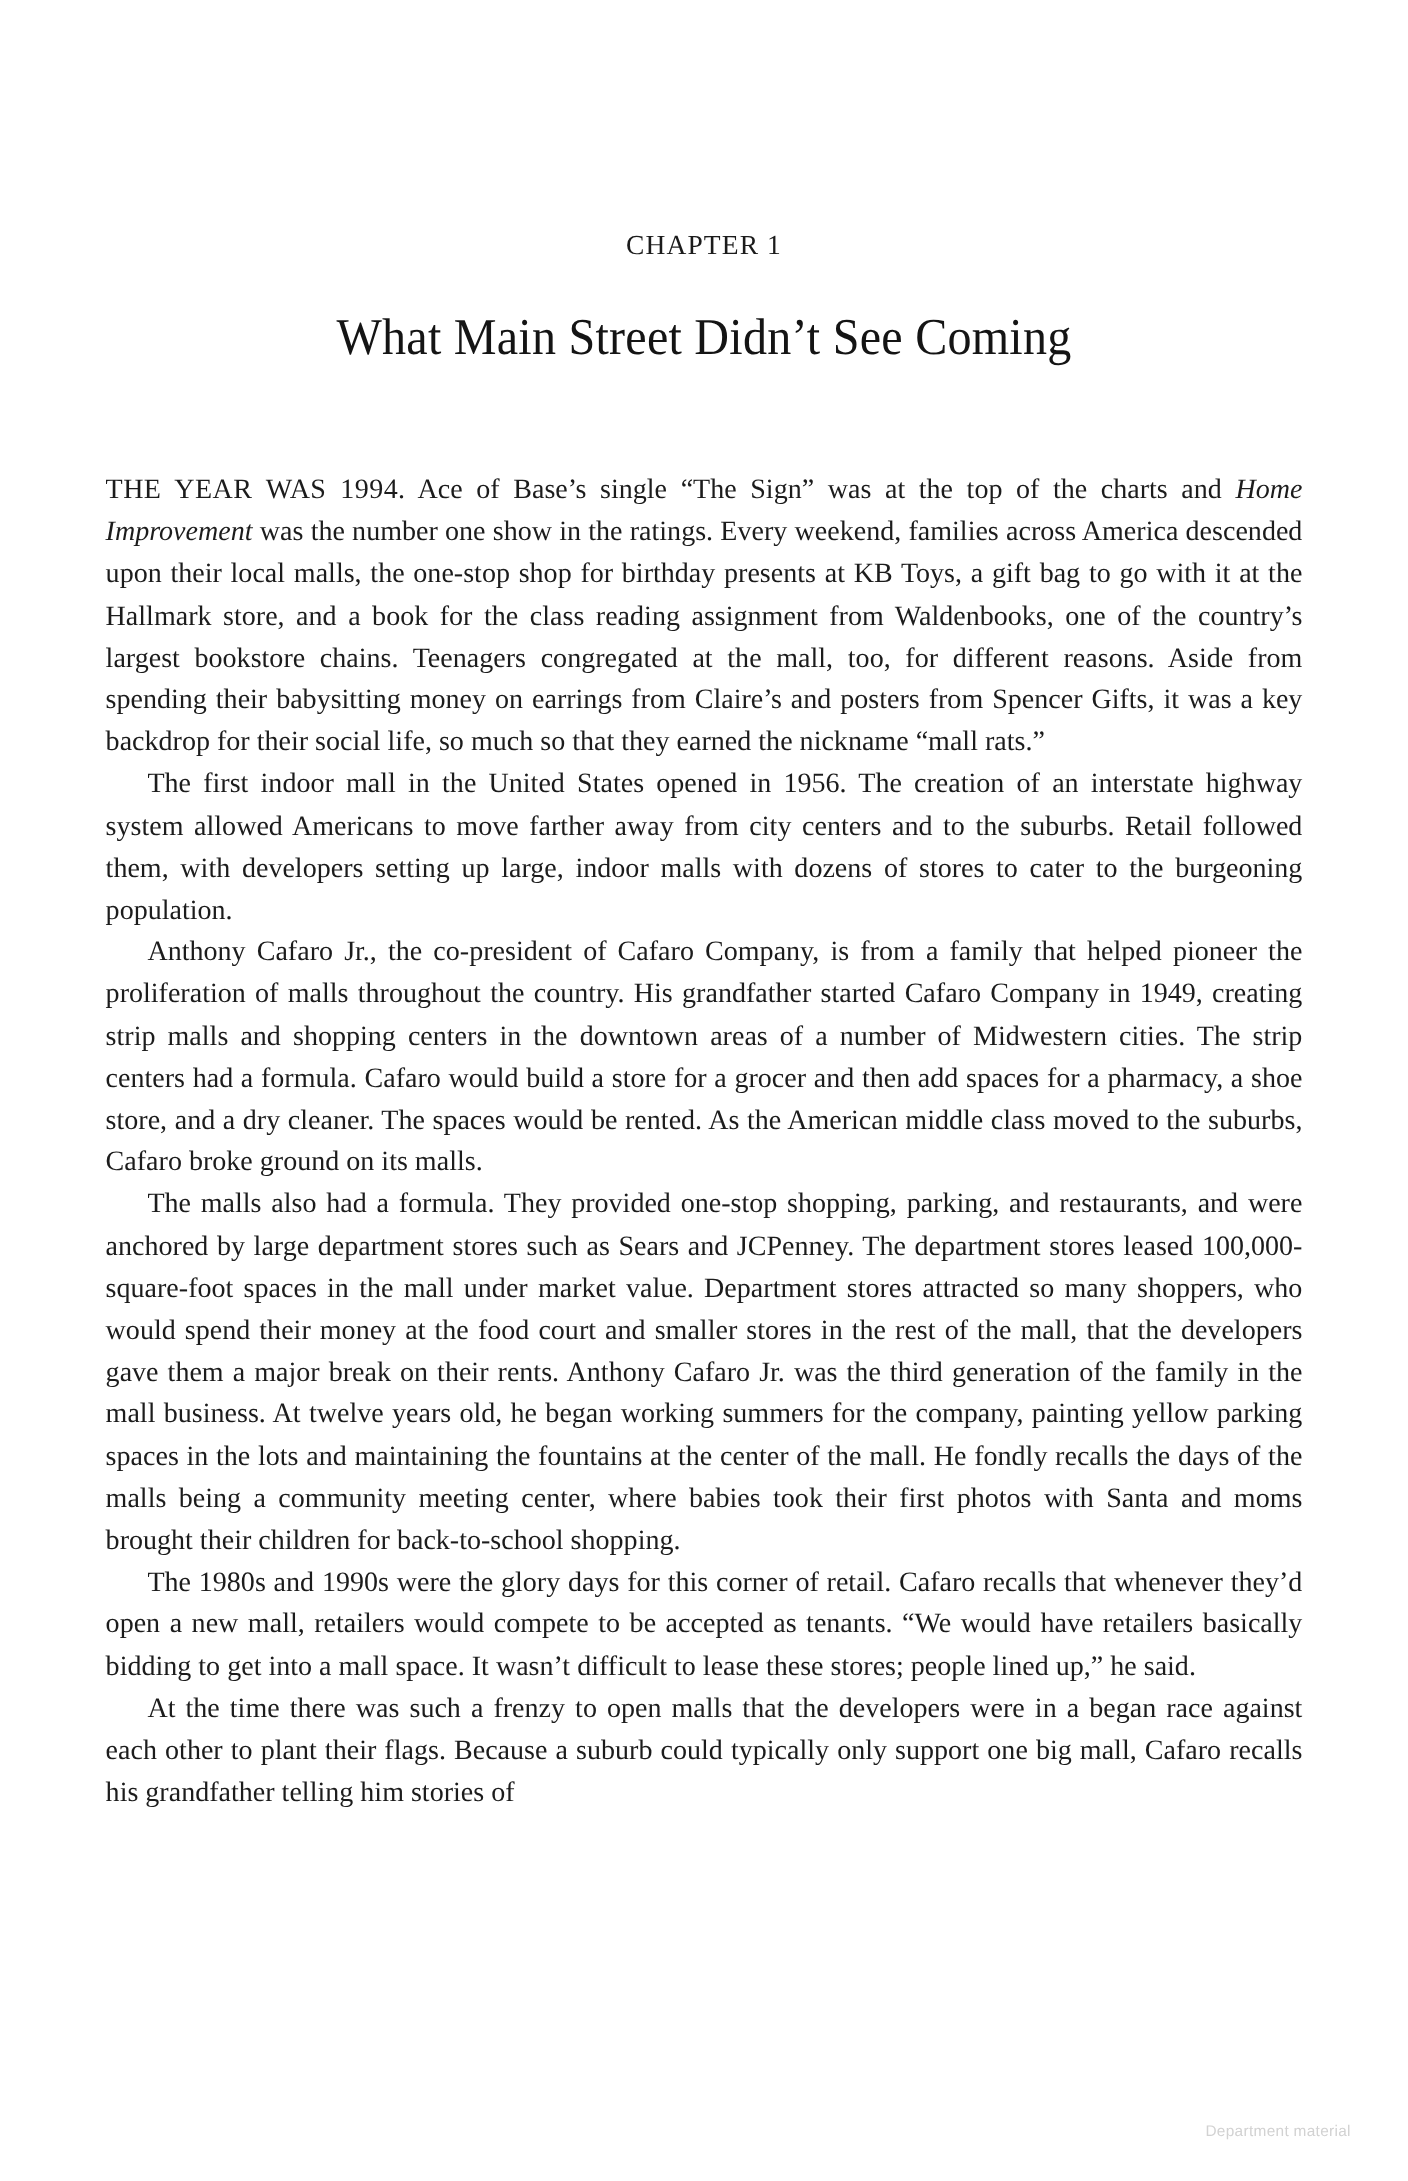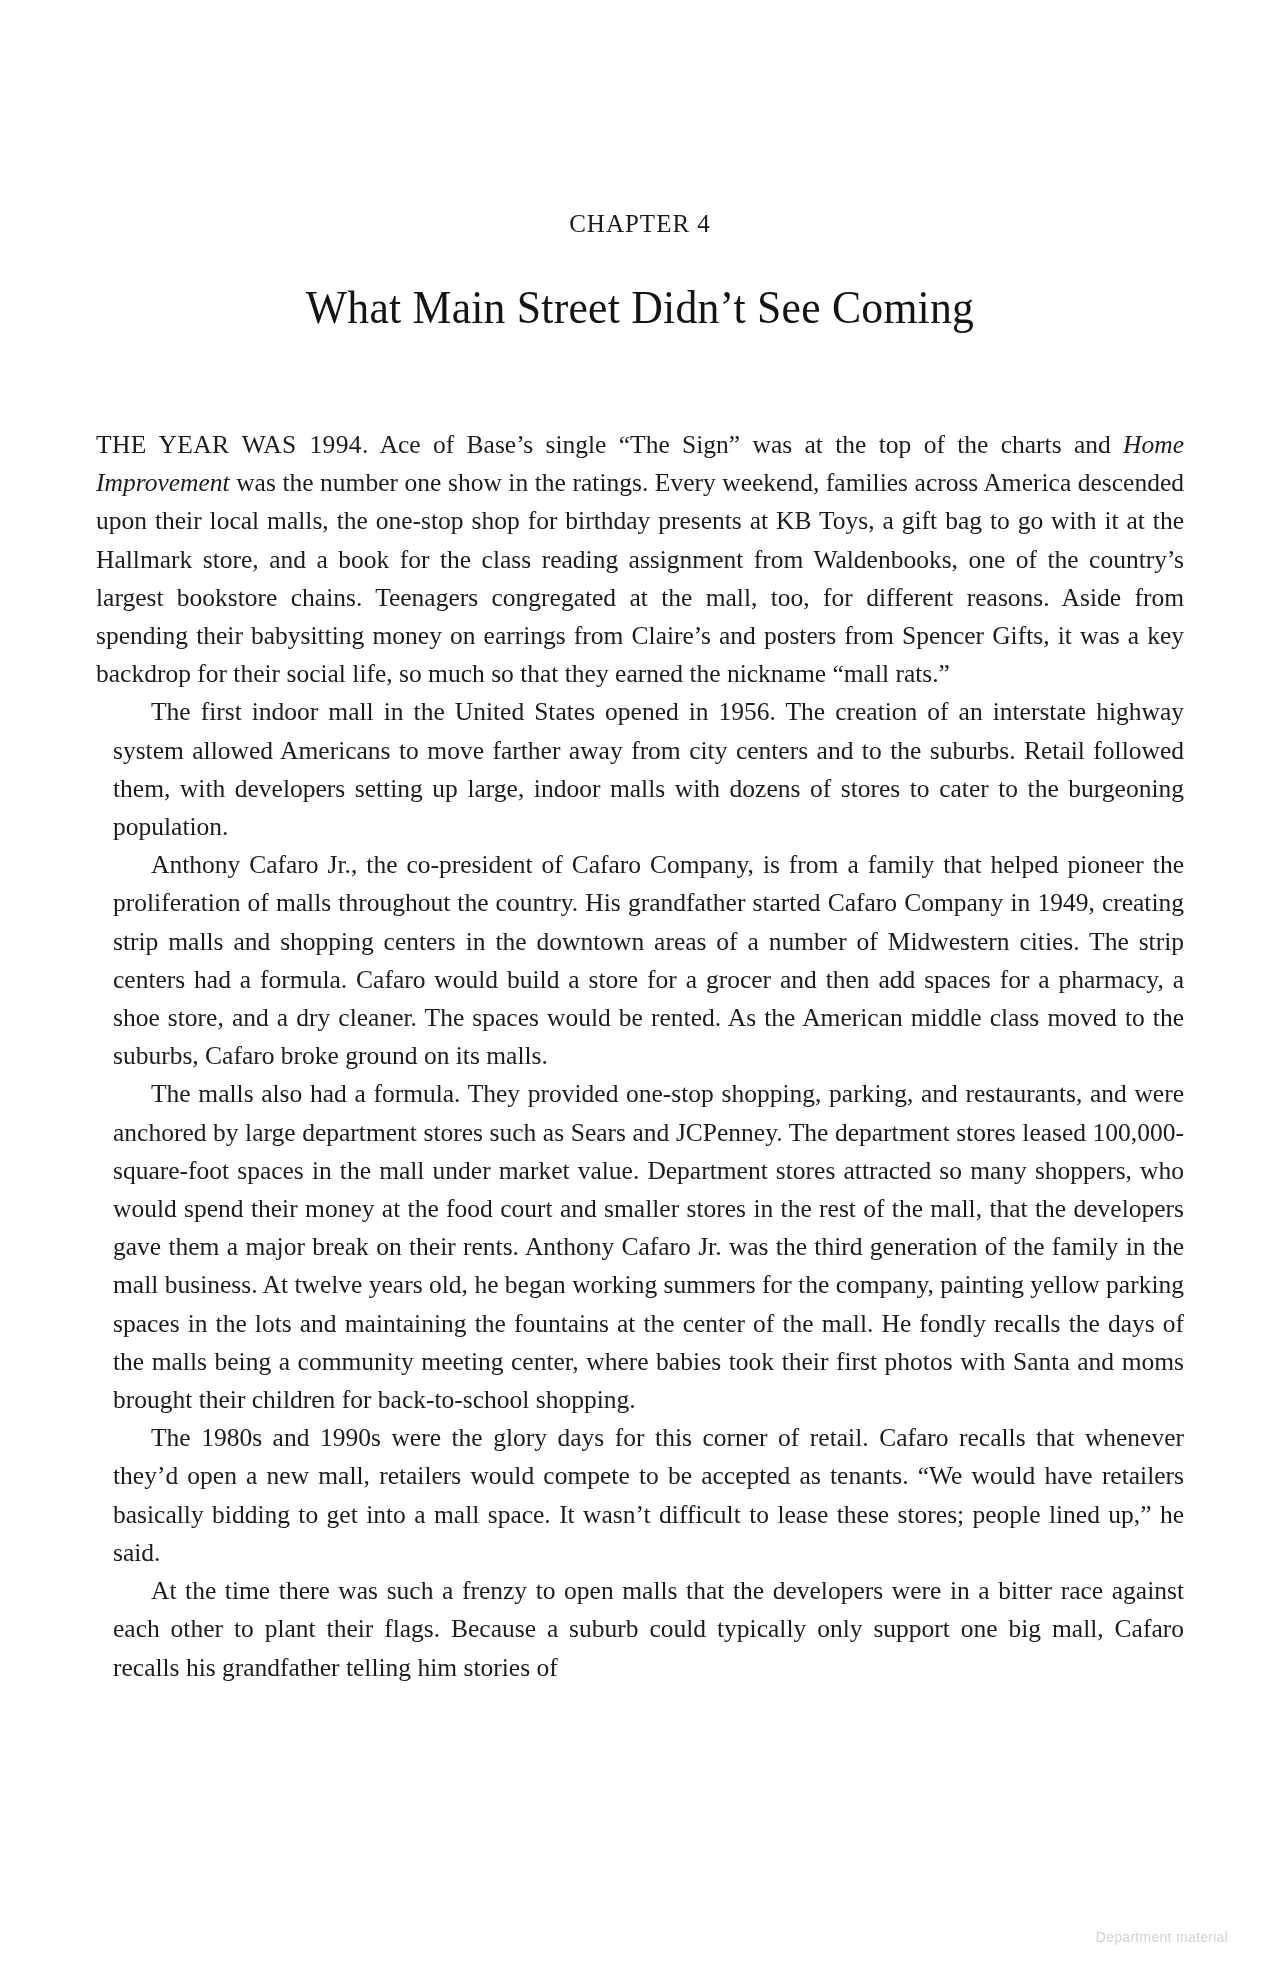--- a/index.html
+++ b/index.html
@@ -67,21 +67,20 @@
     hyphens: none;
   }
 
   .body-text p {
     margin: 0;
     text-indent: 0;
   }
 
   .body-text p + p {
     text-indent: 38px;
-    margin-left: 17px;
   }
 
   .smallcaps {
     font-variant: small-caps;
     font-size: 25.5px;
     letter-spacing: 0.015em;
     margin-top: 28px;
   }
 
   em {
@@ -98,35 +97,35 @@
     letter-spacing: 0.02em;
     user-select: none;
   }
 </style>
 </head>
 <body>
 
 <div class="page">
   <div class="content">
 
-    <div class="chapter-label">CHAPTER 4</div>
+    <div class="chapter-label">CHAPTER 1</div>
 
     <h1 class="chapter-title">What Main Street Didn’t See Coming</h1>
 
     <div class="body-text">
 
       <p><span class="smallcaps">THE YEAR WAS 1994.</span><span> Ace of Base’s single “The Sign” was at the top of the charts and </span><em>Home Improvement</em><span> was the number one show in the ratings. Every weekend, families across America descended upon their local malls, the one-stop shop for birthday presents at KB Toys, a gift bag to go with it at the Hallmark store, and a book for the class reading assignment from Waldenbooks, one of the country’s largest bookstore chains. Teenagers congregated at the mall, too, for different reasons. Aside from spending their babysitting money on earrings from Claire’s and posters from Spencer Gifts, it was a key backdrop for their social life, so much so that they earned the nickname “mall rats.”</span></p>
 
       <p>The first indoor mall in the United States opened in 1956. The creation of an interstate highway system allowed Americans to move farther away from city centers and to the suburbs. Retail followed them, with developers setting up large, indoor malls with dozens of stores to cater to the burgeoning population.</p>
 
       <p>Anthony Cafaro Jr., the co-president of Cafaro Company, is from a family that helped pioneer the proliferation of malls throughout the country. His grandfather started Cafaro Company in 1949, creating strip malls and shopping centers in the downtown areas of a number of Midwestern cities. The strip centers had a formula. Cafaro would build a store for a grocer and then add spaces for a pharmacy, a shoe store, and a dry cleaner. The spaces would be rented. As the American middle class moved to the suburbs, Cafaro broke ground on its malls.</p>
 
       <p>The malls also had a formula. They provided one-stop shopping, parking, and restaurants, and were anchored by large department stores such as Sears and JCPenney. The department stores leased 100,000-square-foot spaces in the mall under market value. Department stores attracted so many shoppers, who would spend their money at the food court and smaller stores in the rest of the mall, that the developers gave them a major break on their rents. Anthony Cafaro Jr. was the third generation of the family in the mall business. At twelve years old, he began working summers for the company, painting yellow parking spaces in the lots and maintaining the fountains at the center of the mall. He fondly recalls the days of the malls being a community meeting center, where babies took their first photos with Santa and moms brought their children for back-to-school shopping.</p>
 
       <p>The 1980s and 1990s were the glory days for this corner of retail. Cafaro recalls that whenever they’d open a new mall, retailers would compete to be accepted as tenants. “We would have retailers basically bidding to get into a mall space. It wasn’t difficult to lease these stores; people lined up,” he said.</p>
 
-      <p>At the time there was such a frenzy to open malls that the developers were in a bitter race against each other to plant their flags. Because a suburb could typically only support one big mall, Cafaro recalls his grandfather telling him stories of</p>
+      <p>At the time there was such a frenzy to open malls that the developers were in a began race against each other to plant their flags. Because a suburb could typically only support one big mall, Cafaro recalls his grandfather telling him stories of</p>
 
     </div>
   </div>
 
   <div class="watermark">Department material</div>
 </div>
 
 </body></html>

